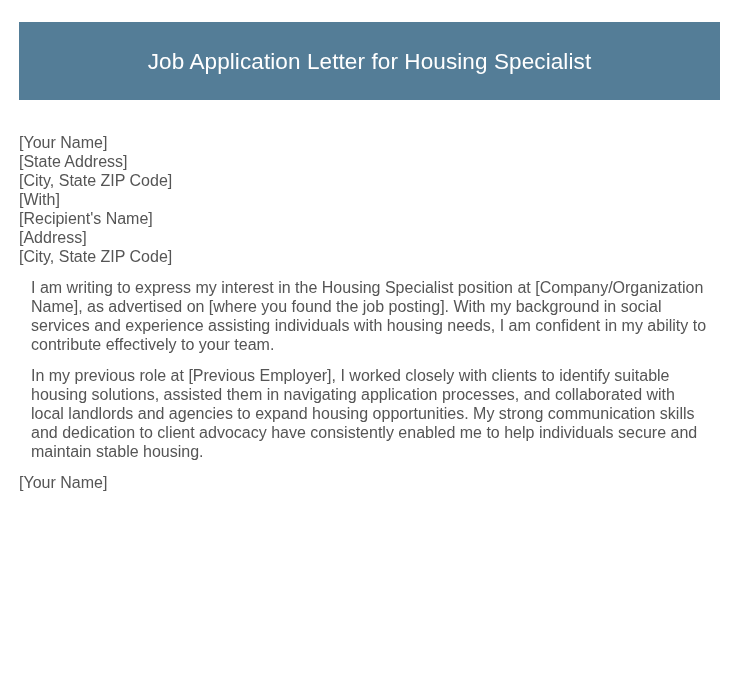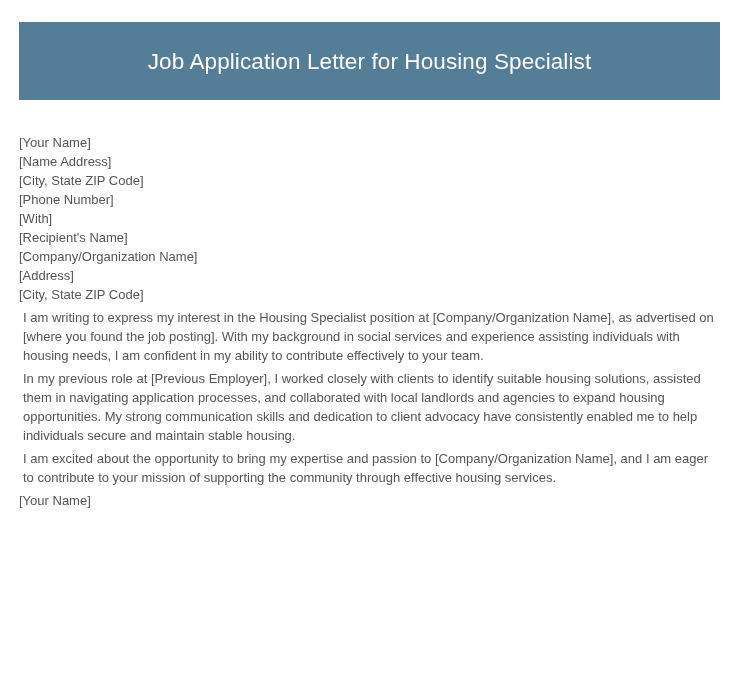--- a/index.html
+++ b/index.html
@@ -44,65 +44,62 @@
     margin: 0;
     font-family: "Liberation Sans", sans-serif;
   }
 
   .doc-body {
     position: absolute;
     left: 19px;
     top: 133px;
     width: 704px;
     color: #555555;
-    font-size: 13px;
+    font-size: 16px;
     line-height: 19px;
     font-family: "Liberation Sans", sans-serif;
   }
 
   .letter-line {
     margin: 0;
     padding: 0;
     white-space: pre-wrap;
     word-wrap: break-word;
   }
 
   .letter-para {
-    margin: 4px;
+    margin: 12px;
     padding: 0;
     text-align: left;
   }
 </style>
 </head>
 <body>
 
 <div class="document">
 
   <div class="doc-header">
     <h1 class="doc-title">Job Application Letter for Housing Specialist</h1>
   </div>
 
   <div class="doc-body">
 
     <div>
       <div class="letter-line">[Your Name]</div>
-      <div class="letter-line">[Name Address]</div>
+      <div class="letter-line">[State Address]</div>
       <div class="letter-line">[City, State ZIP Code]</div>
-      <div class="letter-line">[Phone Number]</div>
       <div class="letter-line">[With]</div>
     </div>
 
     <div>
       <div class="letter-line">[Recipient's Name]</div>
-      <div class="letter-line">[Company/Organization Name]</div>
       <div class="letter-line">[Address]</div>
       <div class="letter-line">[City, State ZIP Code]</div>
     </div>
 
 
     <p class="letter-para">I am writing to express my interest in the Housing Specialist position at [Company/Organization Name], as advertised on [where you found the job posting]. With my background in social services and experience assisting individuals with housing needs, I am confident in my ability to contribute effectively to your team.</p>
     <p class="letter-para">In my previous role at [Previous Employer], I worked closely with clients to identify suitable housing solutions, assisted them in navigating application processes, and collaborated with local landlords and agencies to expand housing opportunities. My strong communication skills and dedication to client advocacy have consistently enabled me to help individuals secure and maintain stable housing.</p>
-    <p class="letter-para">I am excited about the opportunity to bring my expertise and passion to [Company/Organization Name], and I am eager to contribute to your mission of supporting the community through effective housing services.</p>
 
     <div class="letter-line">[Your Name]</div>
 
   </div>
 </div>
 
 </body></html>

